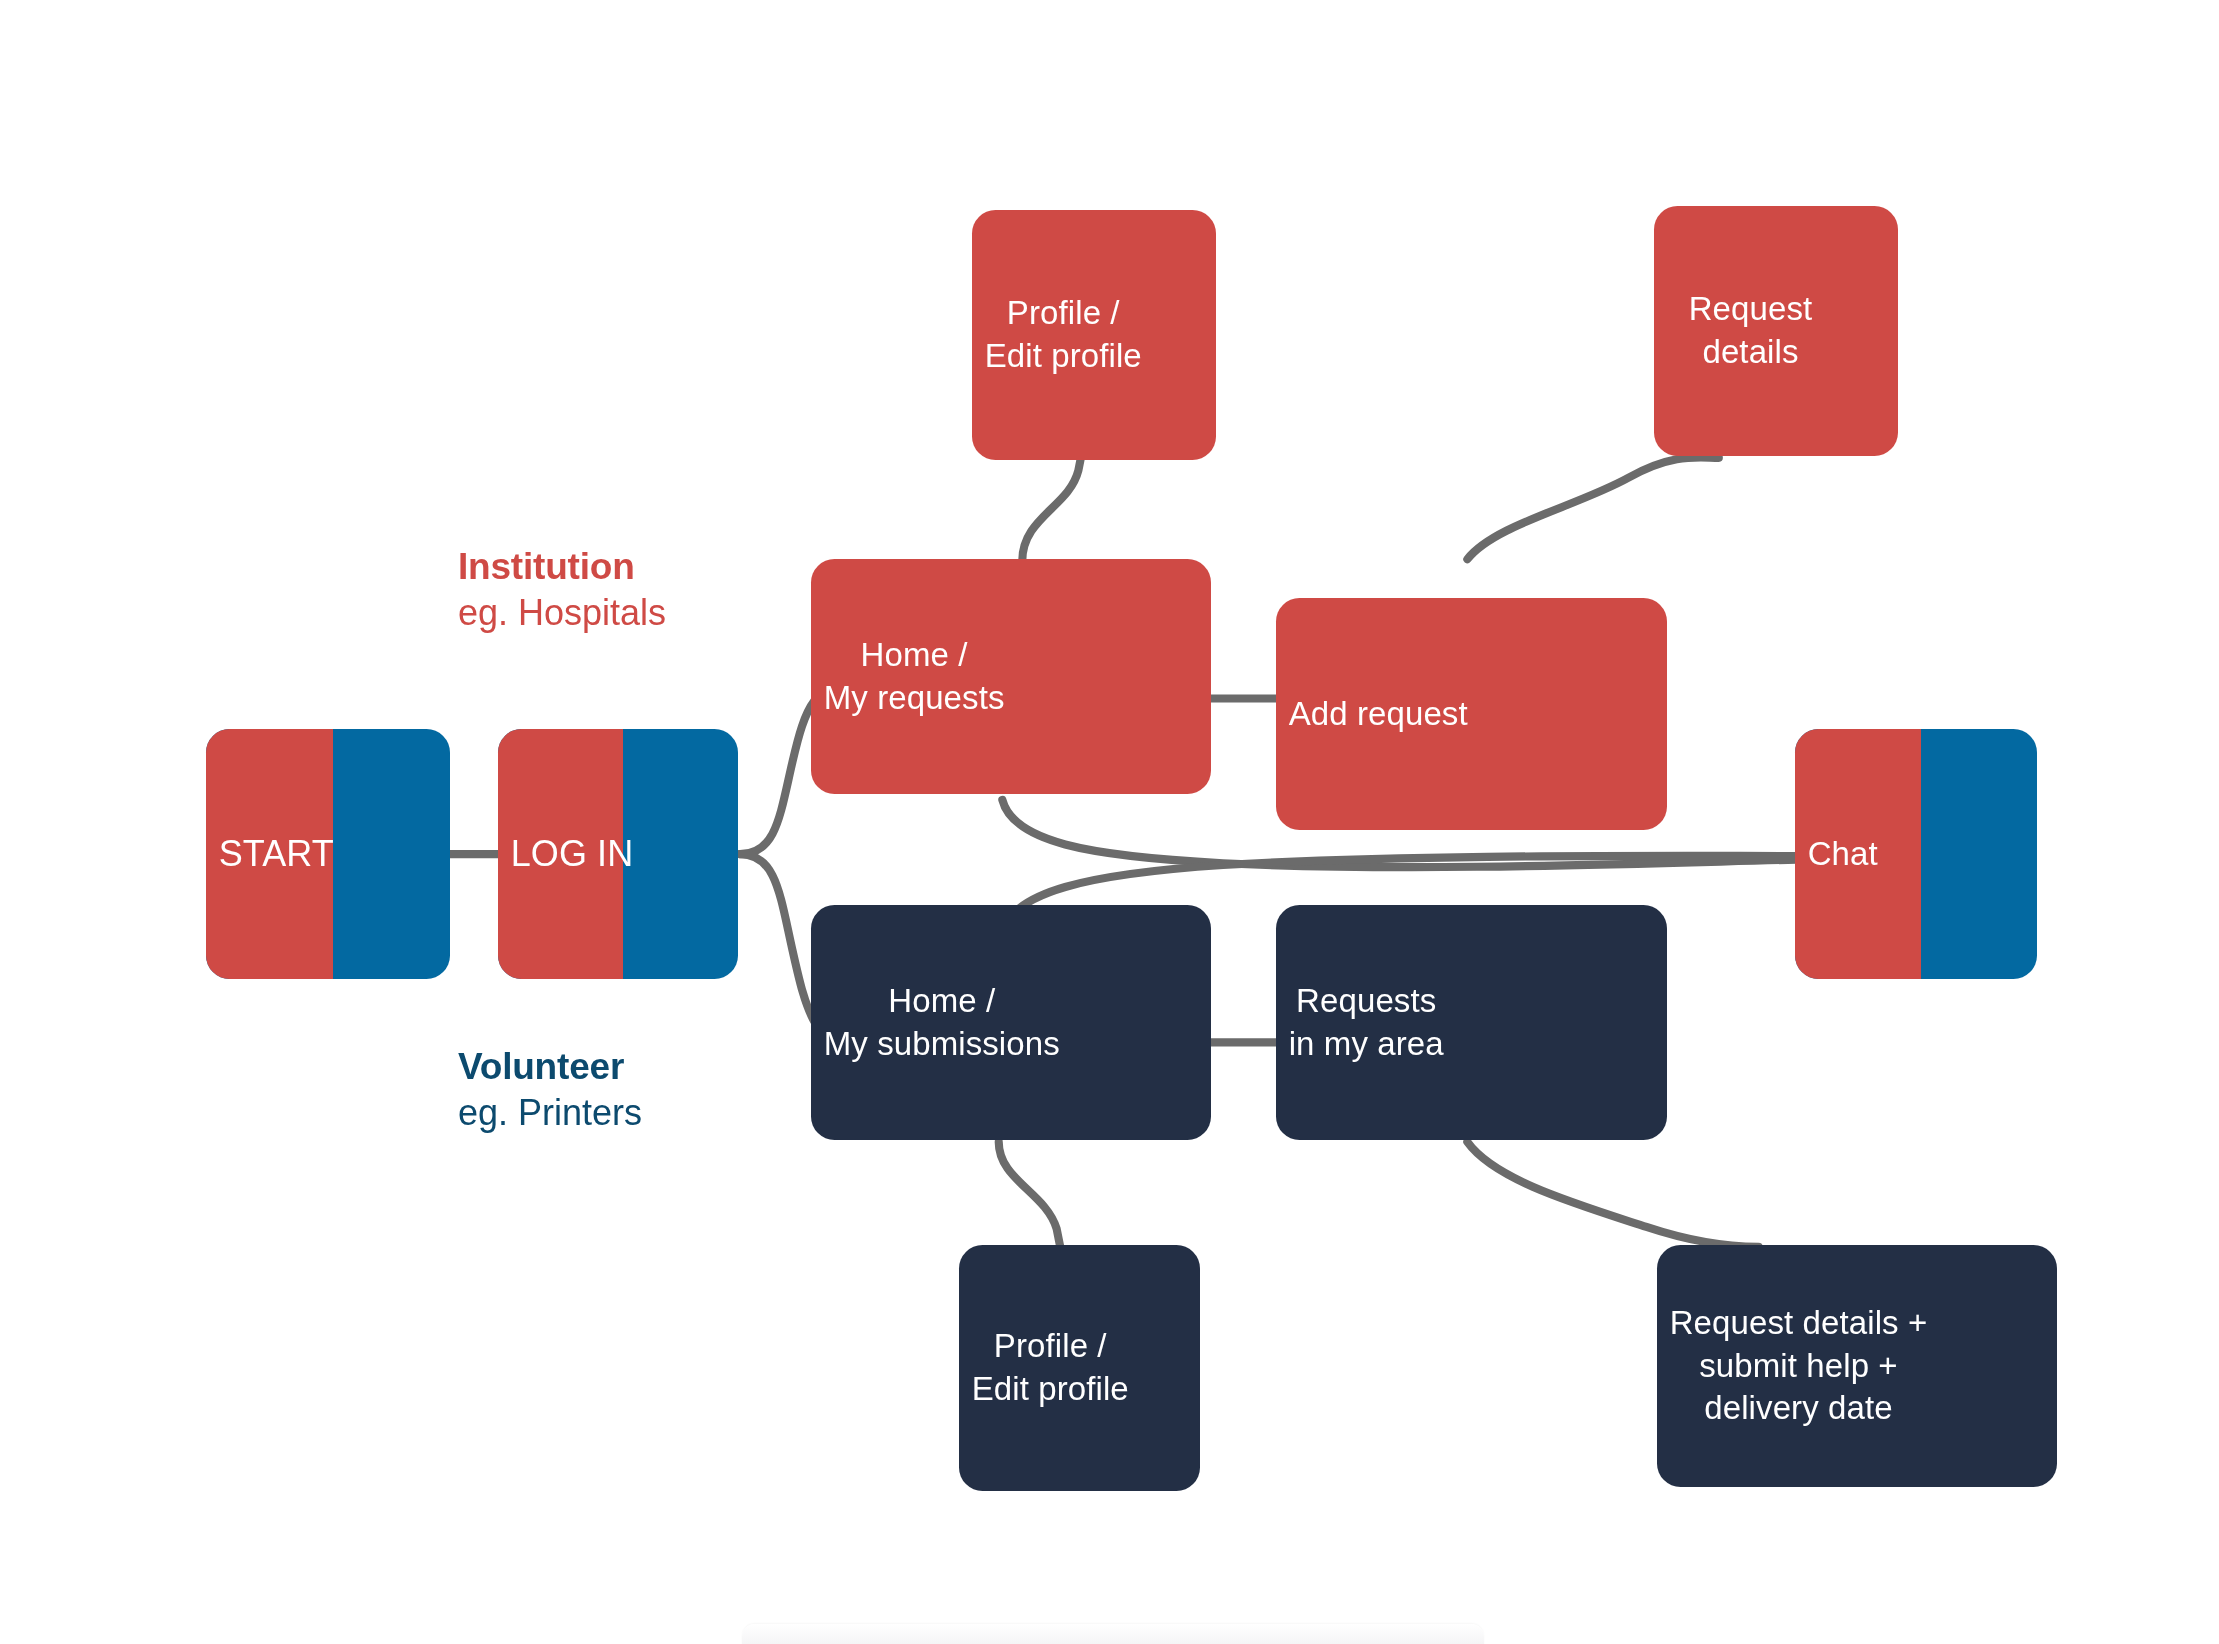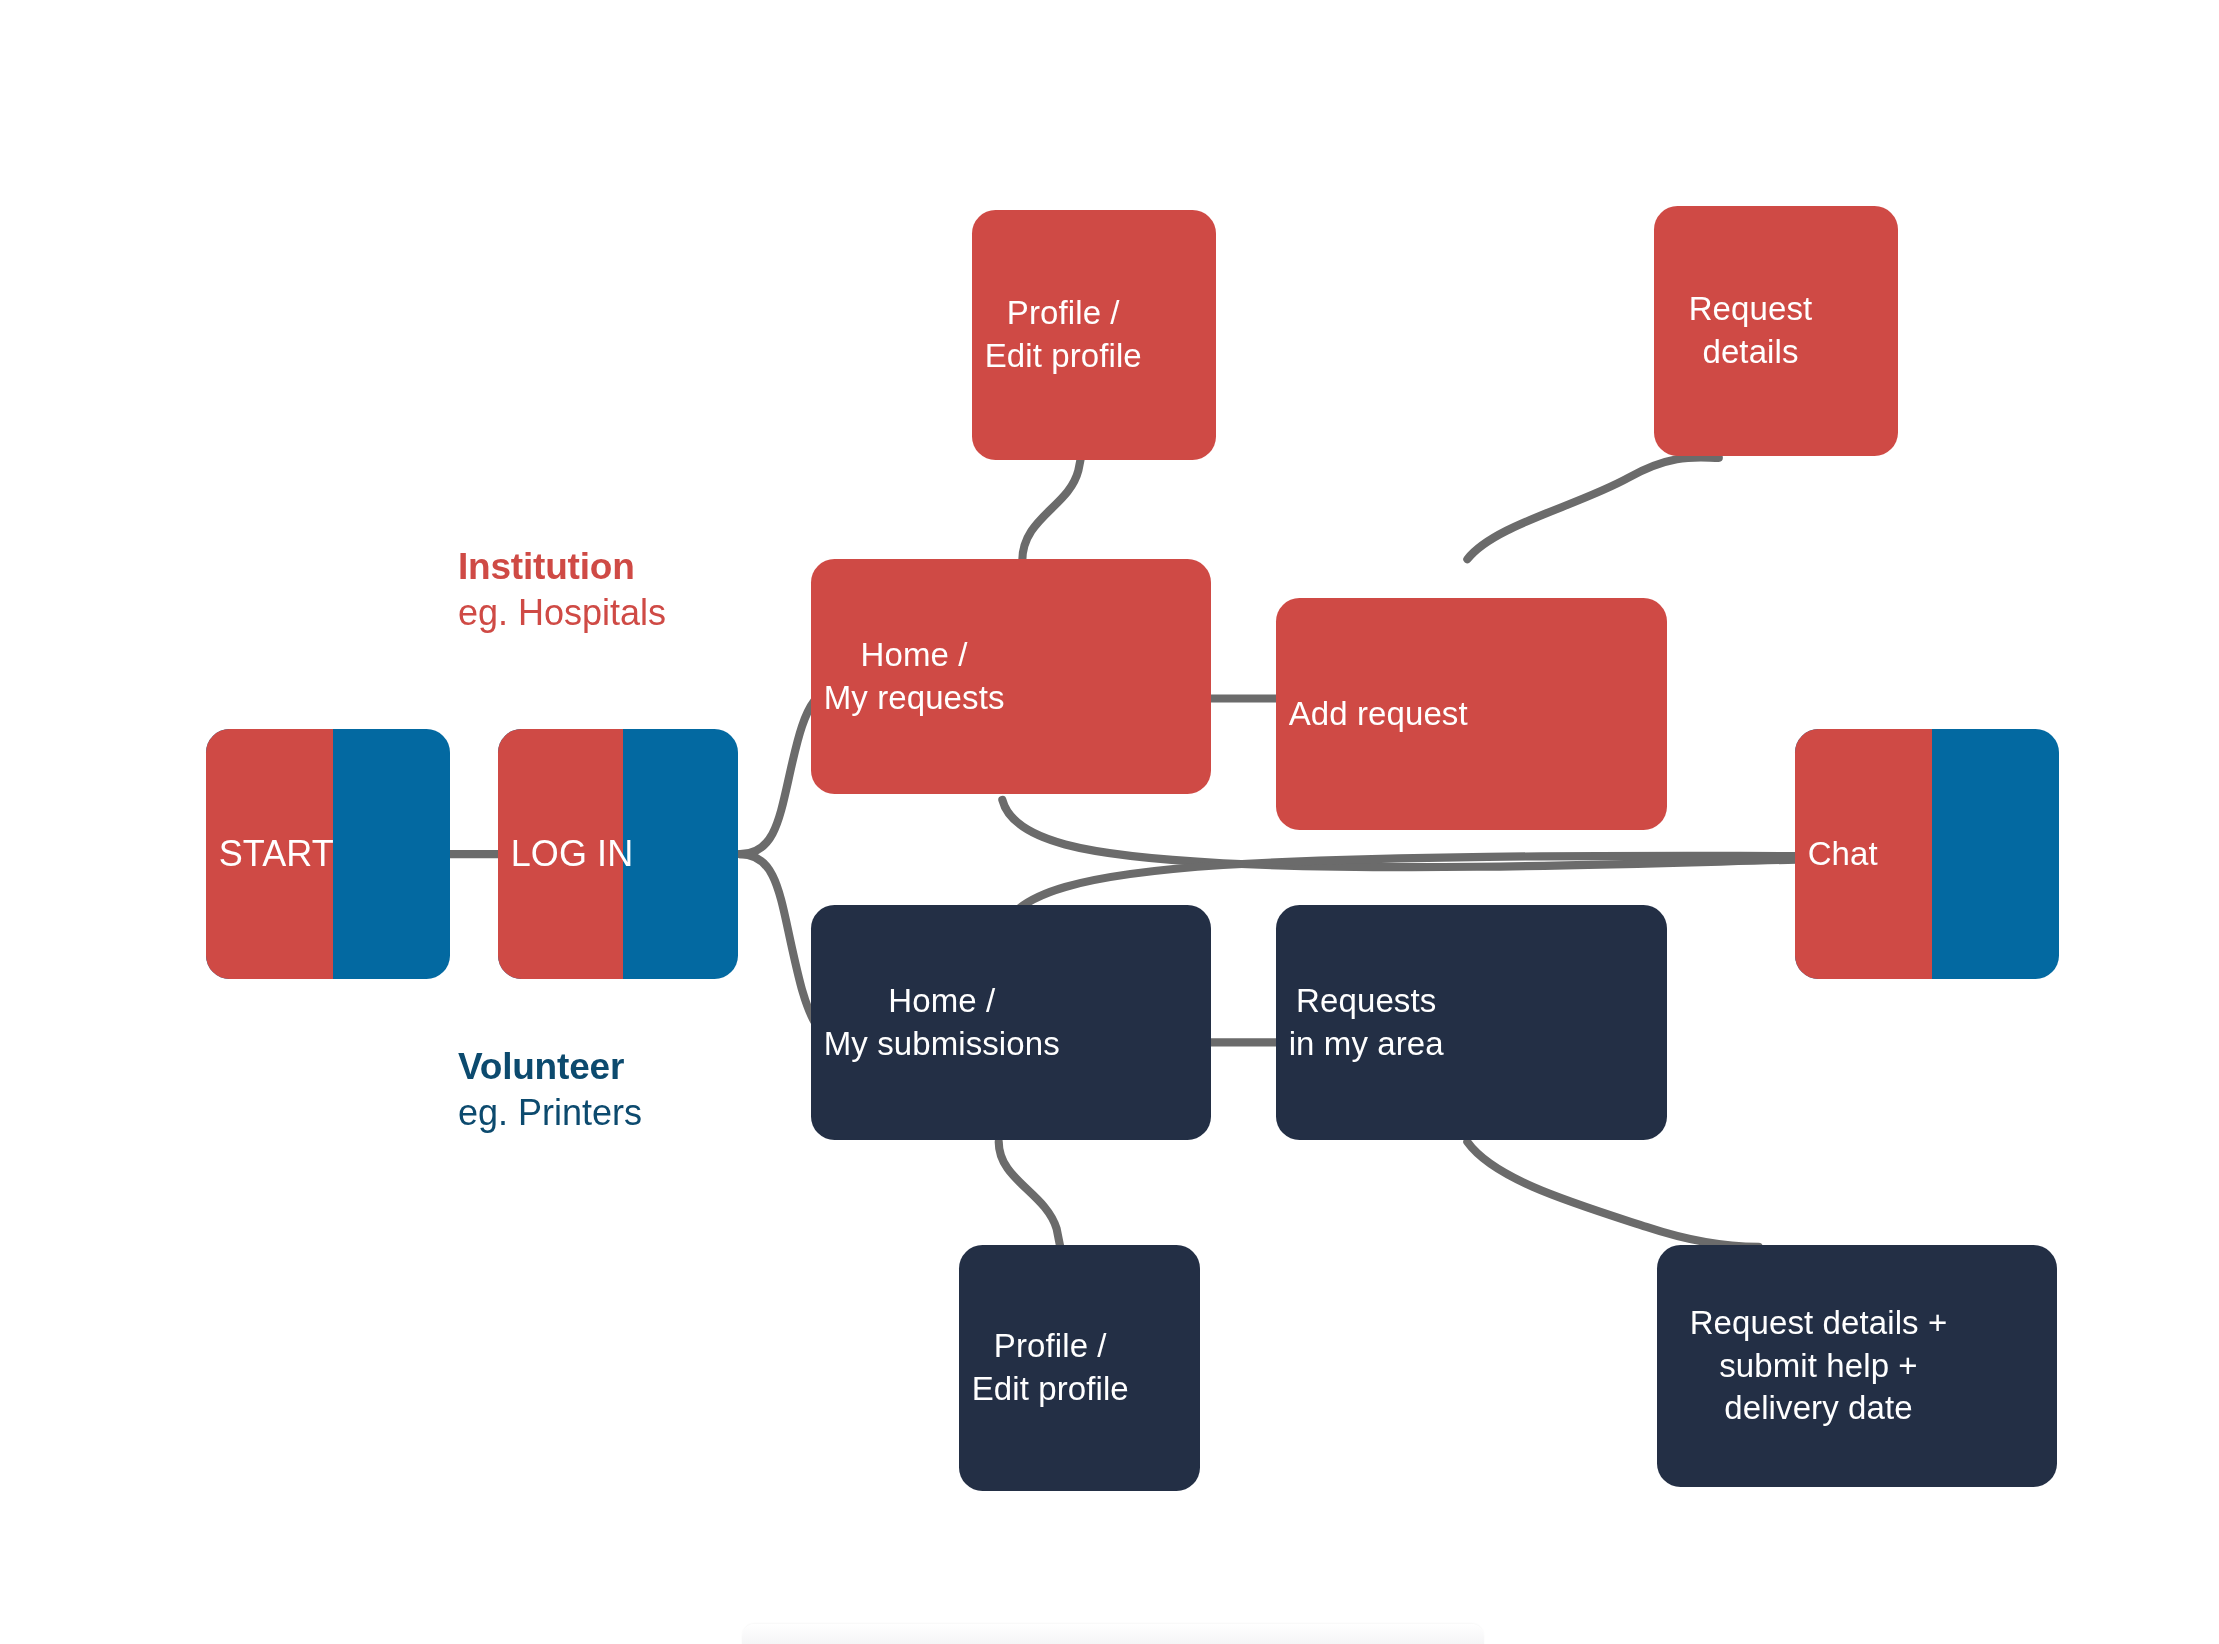--- a/index.html
+++ b/index.html
@@ -124,40 +124,40 @@
 
   <div class="node red" style="left:811px; top:559px; width:400px; height:235px;">
     <span class="label fs-md">Home /
 My requests</span>
   </div>
 
   <div class="node red" style="left:1276px; top:554px; width:391px; height:232px;margin-top:44px;">
     <span class="label fs-md">Add request</span>
   </div>
 
-  <div class="node split" style="left:1795px; top:729px; width:264px; height:250px;">
+  <div class="node split" style="left:1795px; top:729px; width:242px; height:250px;">
     <span class="label fs-md">Chat</span>
   </div>
 
   <div class="node navy" style="left:811px; top:905px; width:400px; height:235px;">
     <span class="label fs-md">Home /
 My submissions</span>
   </div>
 
   <div class="node navy" style="left:1276px; top:905px; width:391px; height:235px;">
     <span class="label fs-md">Requests
 in my area</span>
   </div>
 
   <div class="node navy" style="left:959px; top:1245px; width:241px; height:246px;">
     <span class="label fs-md">Profile /
 Edit profile</span>
   </div>
 
-  <div class="node navy" style="left:1657px; top:1245px; width:400px; height:242px;padding-left:20px;">
+  <div class="node navy" style="left:1657px; top:1245px; width:400px; height:242px;">
     <span class="label fs-md">Request details +
 submit help +
 delivery date</span>
   </div>
 
   <div class="artboard-edge"></div>
 
 </div>
 
 

